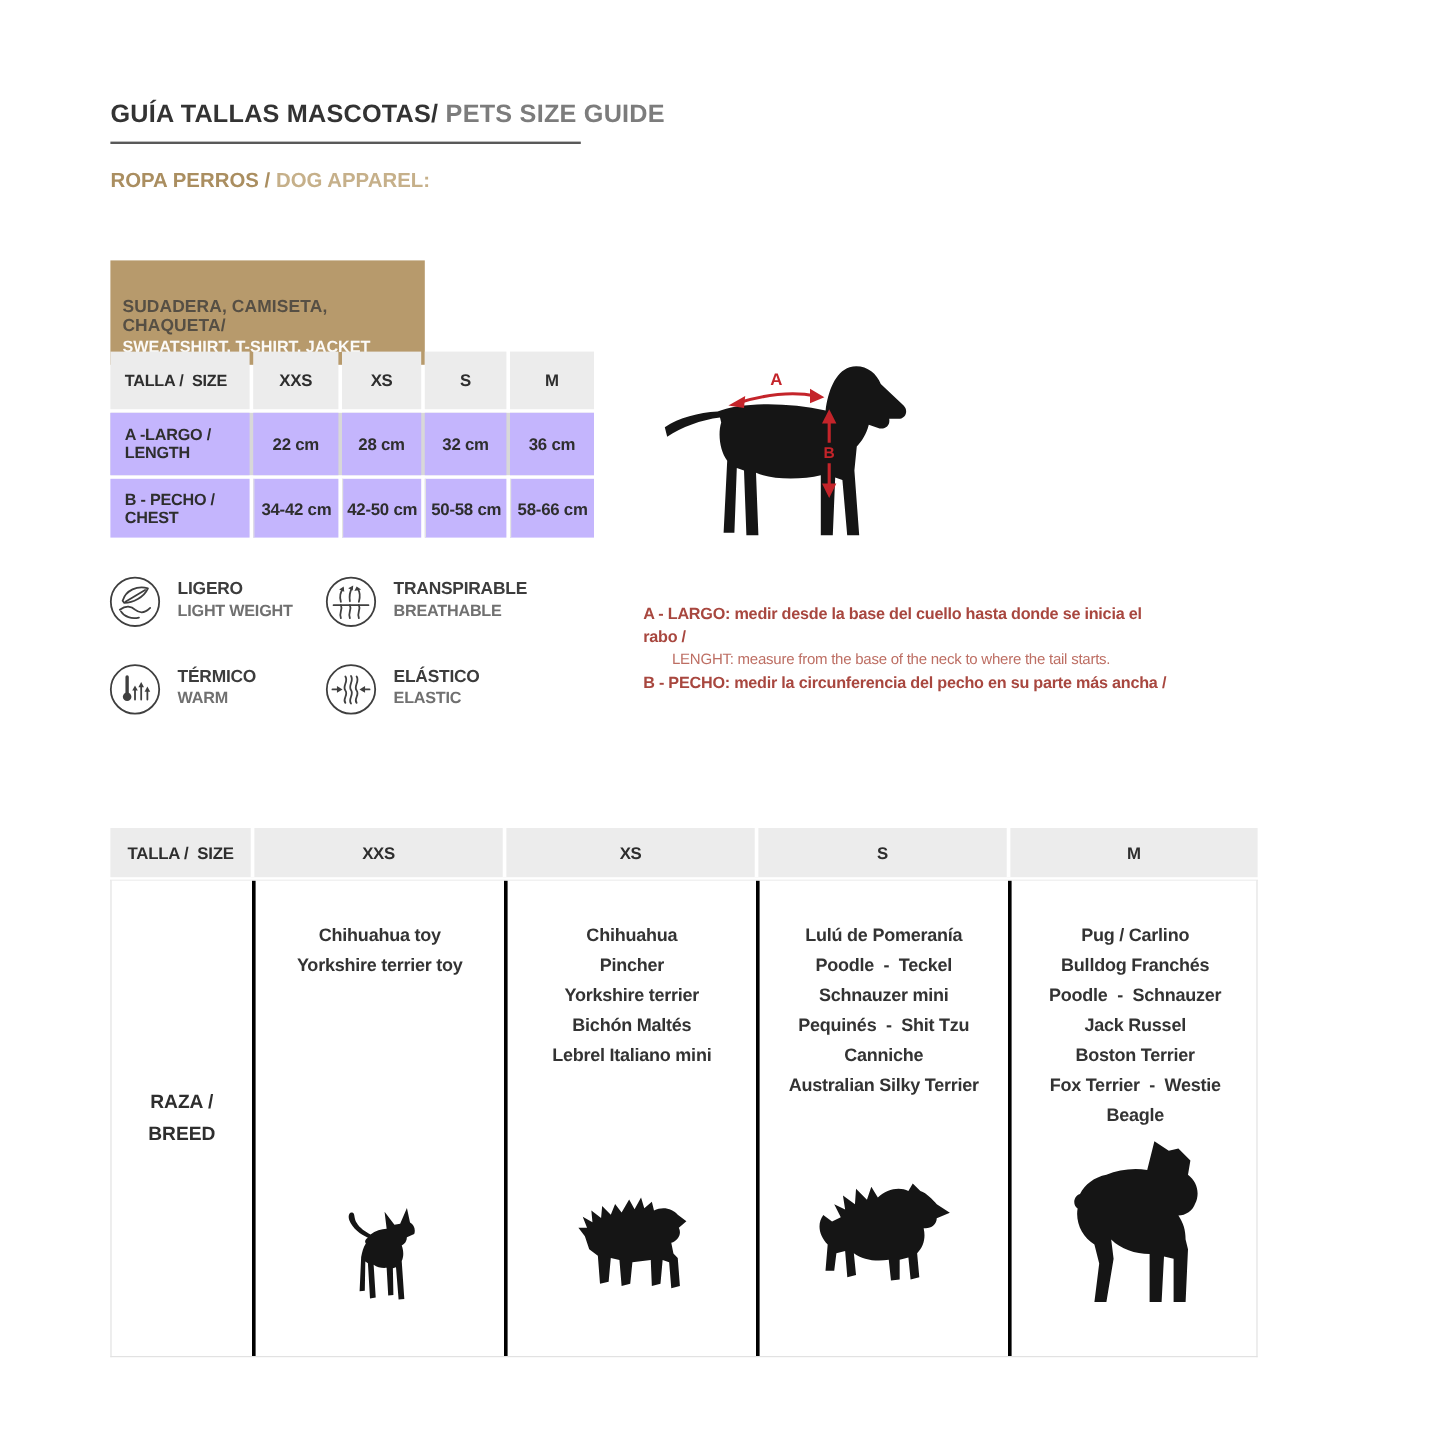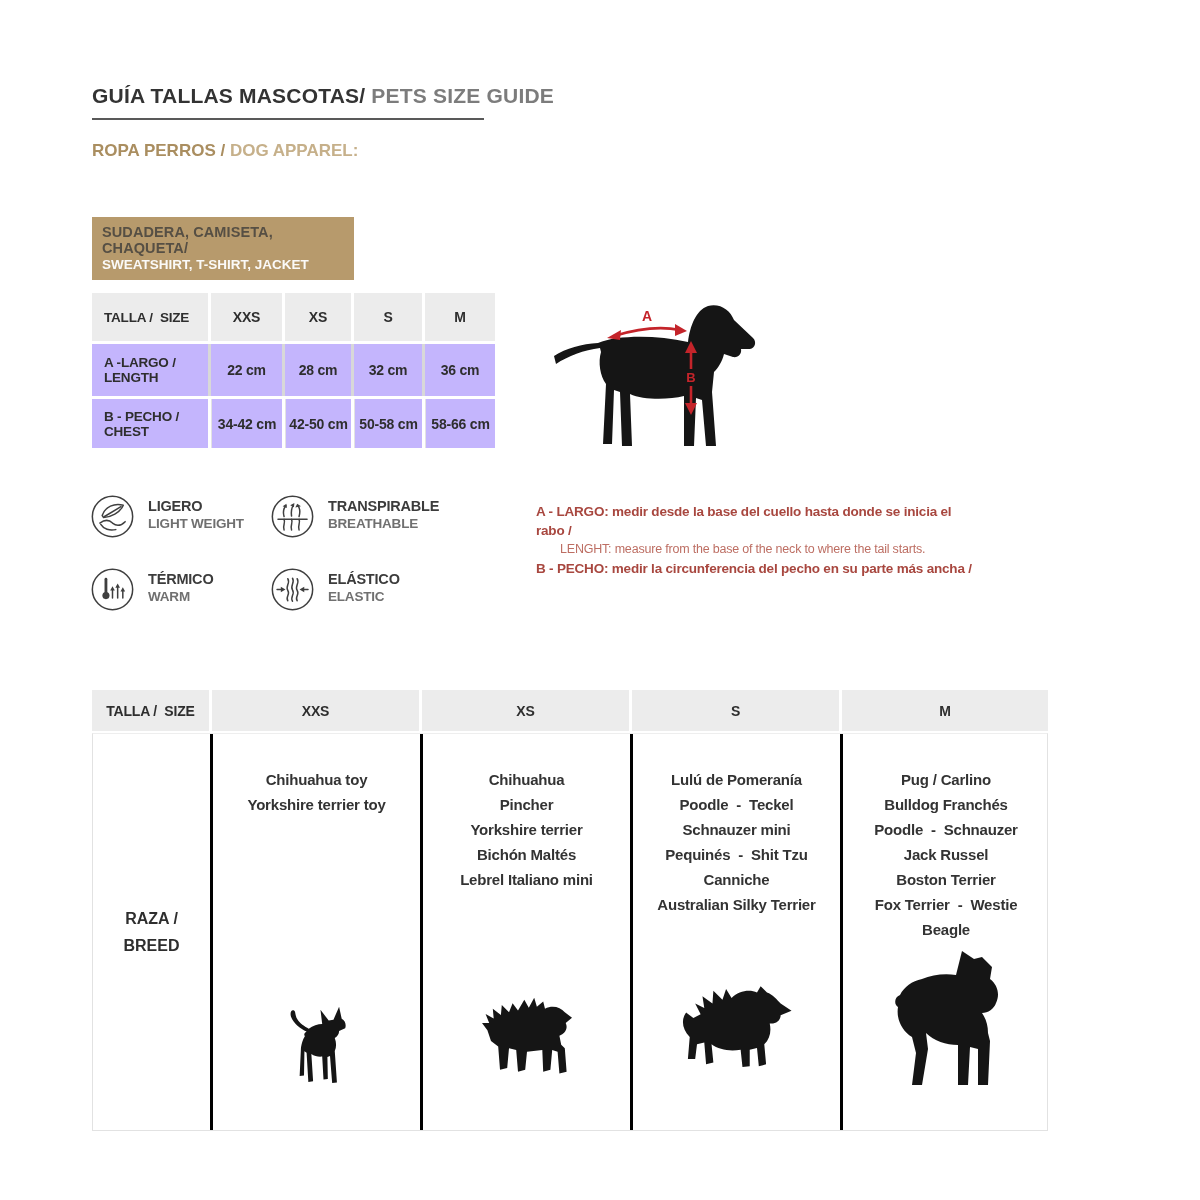--- a/index.html
+++ b/index.html
@@ -13,42 +13,42 @@
                  font-size:21px; font-weight:bold; letter-spacing:0.2px; white-space:nowrap; }
   .title-en { color:#7c7c7c; }
 
   .subtitle { position:absolute; left:92px; top:141px; font-size:17px; font-weight:bold; white-space:nowrap; }
   .sub-es { color:#aa8e60; }
   .sub-en { color:#c6b08a; }
 
   
   .banner { position:absolute; left:92px; top:217px; width:262px; background:#b79a6c;
             padding:7px 10px 8px; }
-  .banner-es { font-size:14.5px; font-weight:bold; color:#564f44; letter-spacing:0.1px; }
+  .banner-es { font-size:14.5px; font-weight:bold; color:#564f44; letter-spacing:0.1px;margin-top:24px; }
   .banner-en { font-size:13.5px; font-weight:bold; color:#fbfaf8; margin-top:1px; }
 
   
   .size-table { position:absolute; left:92px; top:293px; width:403px; }
   .st-row { display:grid; grid-template-columns:116px 71px 66px 68px 70px; column-gap:3px; }
   .st-head { height:48px; }
   .st-a    { height:52px; margin-top:3px; background:#d8d8d8; }
   .st-b    { height:49px; margin-top:3px; }
   .st-cell { display:flex; align-items:center; justify-content:center;
              font-weight:bold; font-size:14px; color:#2e2e2e; letter-spacing:-0.2px; }
   .st-cell.lbl { justify-content:flex-start; padding-left:12px; font-size:13.5px; }
   .st-head .st-cell { background:#ececec; }
   .st-a .st-cell { background:#c4b5fd; }
   .st-b .st-cell { background:#c4b5fd; border-left:1px solid #e3e3e3; }
   .st-b .st-cell:first-child { border-left:none; }
 
   
   .diagram { position:absolute; left:548px; top:296px; width:216px; height:160px; }
 
   
-  .features { position:absolute; left:90px; top:494px; display:grid;
+  .features { position:absolute; left:90px; top:479px; display:grid;
               grid-template-columns:180px 235px; row-gap:28px; }
   .feature { display:flex; align-items:flex-start; gap:13px; }
   .f-icon svg { width:45px; height:45px; display:block; }
   .f-text { padding-top:4px; }
   .f-es { font-size:14.5px; font-weight:bold; color:#3c3c3c; letter-spacing:-0.2px; }
   .f-en { font-size:13.5px; font-weight:bold; color:#707070; letter-spacing:-0.2px; margin-top:2px; }
 
   
   .notes { position:absolute; left:536px; top:502px; width:440px; }
   .note-bold  { font-size:13.5px; font-weight:bold; color:#a8473f; line-height:19px; letter-spacing:-0.2px; }

